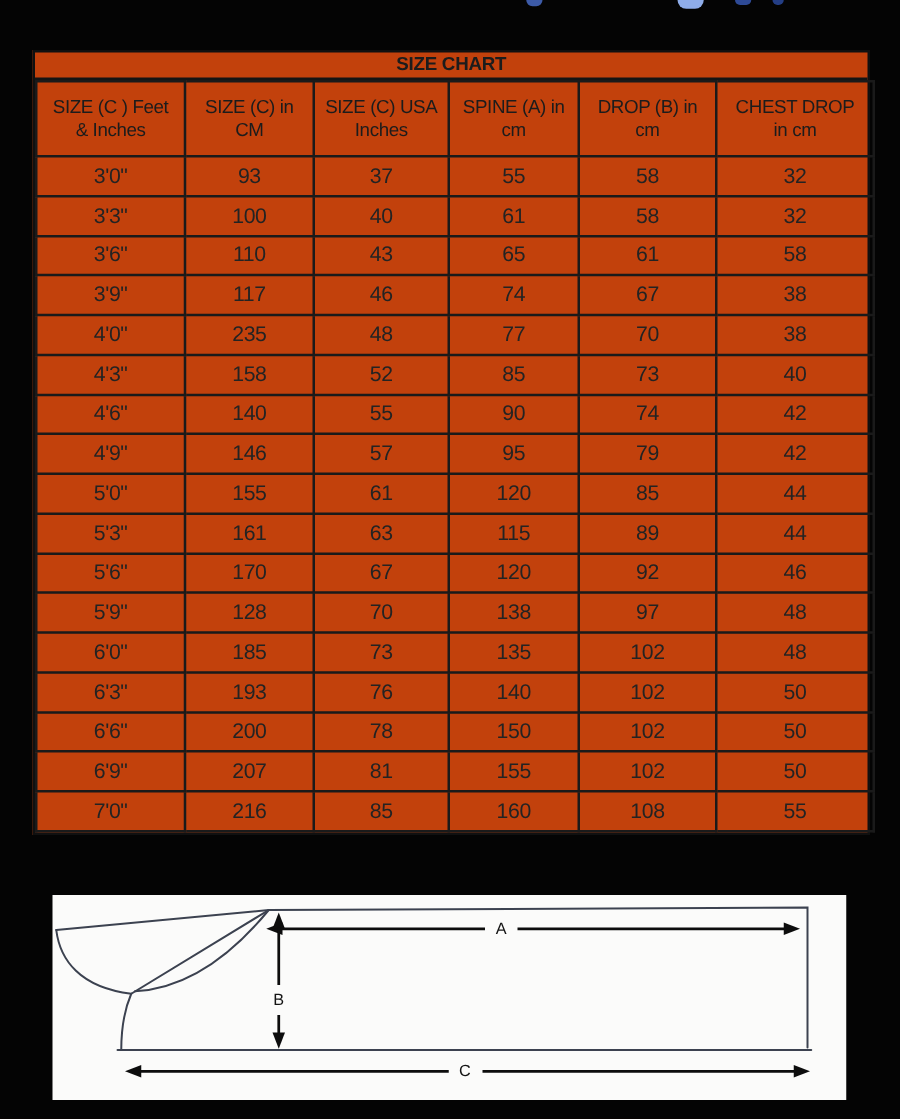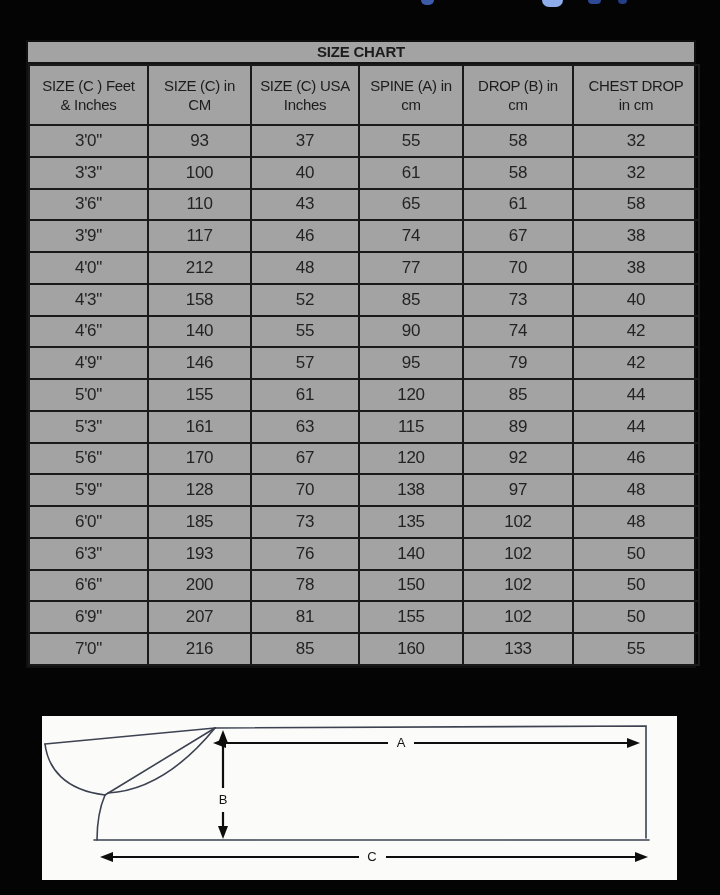--- a/index.html
+++ b/index.html
@@ -10,21 +10,21 @@
   
   .fragment{position:absolute;top:0;}
   .f1{left:421px;width:13px;height:5px;background:#3d5ba8;border-radius:0 0 7px 7px;}
   .f2{left:542px;width:21px;height:7px;background:#8fadea;border-radius:0 0 11px 11px;}
   .f3{left:588px;width:13px;height:4px;background:#2e4a96;border-radius:0 0 7px 7px;}
   .f4{left:618px;width:9px;height:4px;background:#243e85;border-radius:0 0 5px 5px;}
 
   
   .table-panel{
     position:absolute;left:26px;top:40px;width:670px;height:628px;
-    background:#a3a3a3;border:2px solid #101010;box-sizing:border-box;
+    background:#c2410c;border:2px solid #101010;box-sizing:border-box;
     color:#1c1c1c;
   }
   .table-title{
     height:20px;line-height:20px;text-align:center;
     font-size:15px;font-weight:bold;letter-spacing:-0.2px;
     border-bottom:2px solid #141414;
   }
   table.size-table{
     width:100%;height:calc(100% - 22px);
     border-collapse:collapse;table-layout:fixed;
@@ -122,21 +122,21 @@
           <tr>
             <td>3'9"</td>
             <td>117</td>
             <td>46</td>
             <td>74</td>
             <td>67</td>
             <td>38</td>
           </tr>
           <tr>
             <td>4'0"</td>
-            <td>212</td>
+            <td>235</td>
             <td>48</td>
             <td>77</td>
             <td>70</td>
             <td>38</td>
           </tr>
           <tr>
             <td>4'3"</td>
             <td>158</td>
             <td>52</td>
             <td>85</td>
@@ -221,21 +221,21 @@
             <td>81</td>
             <td>155</td>
             <td>102</td>
             <td>50</td>
           </tr>
           <tr>
             <td>7'0"</td>
             <td>216</td>
             <td>85</td>
             <td>160</td>
-            <td>133</td>
+            <td>108</td>
             <td>55</td>
           </tr>
         </tbody>
     </table>
   </div>
 
   <div class="diagram-panel">
     <svg viewBox="0 0 635 164" xmlns="http://www.w3.org/2000/svg">
 
       <g stroke="#3c4250" stroke-width="1.6" fill="none" stroke-linecap="round">

